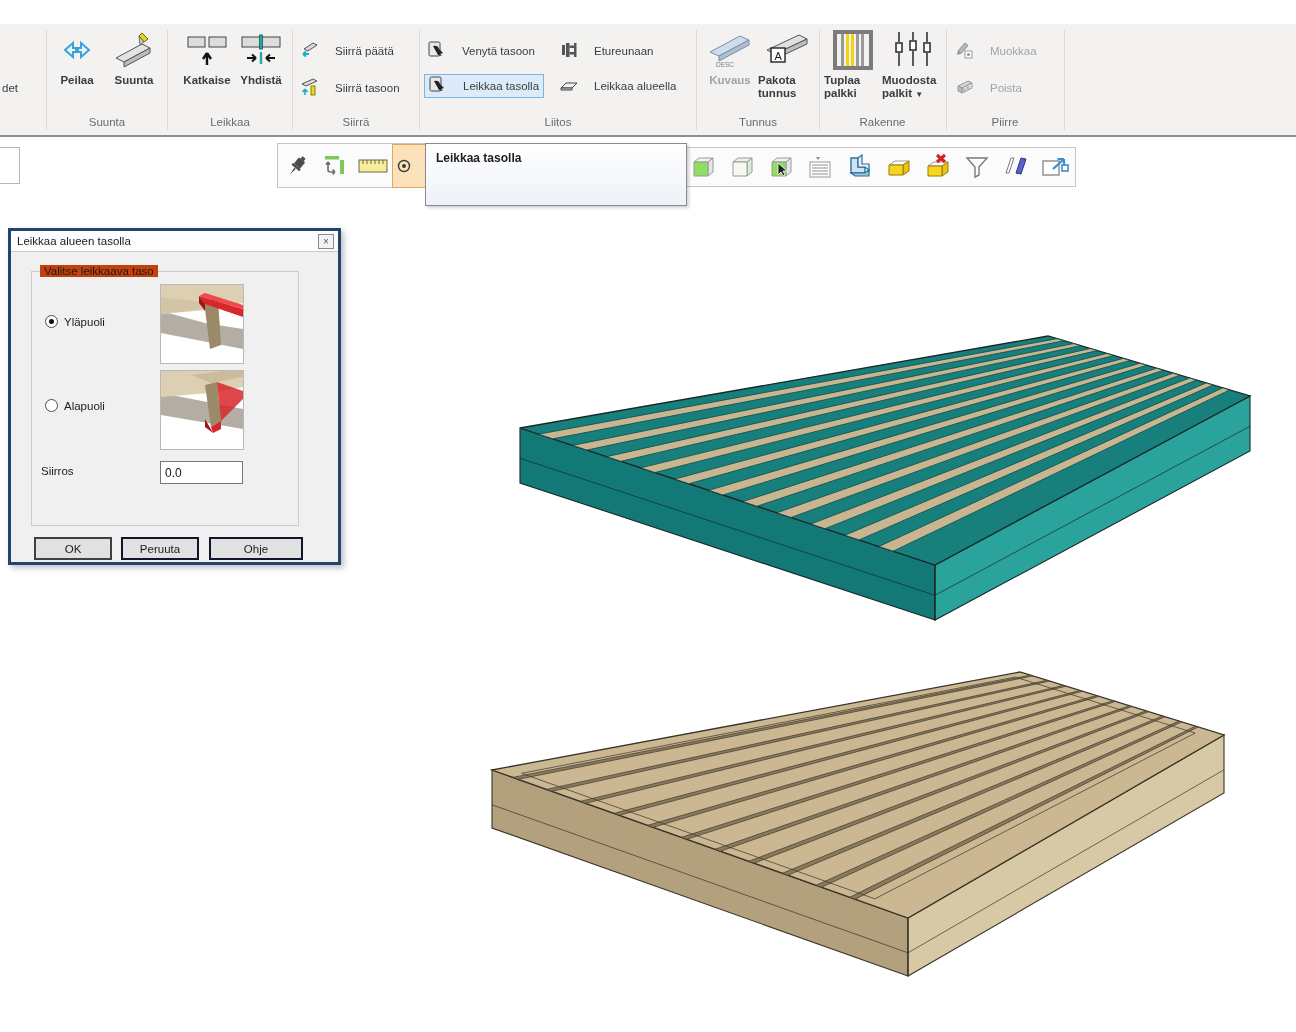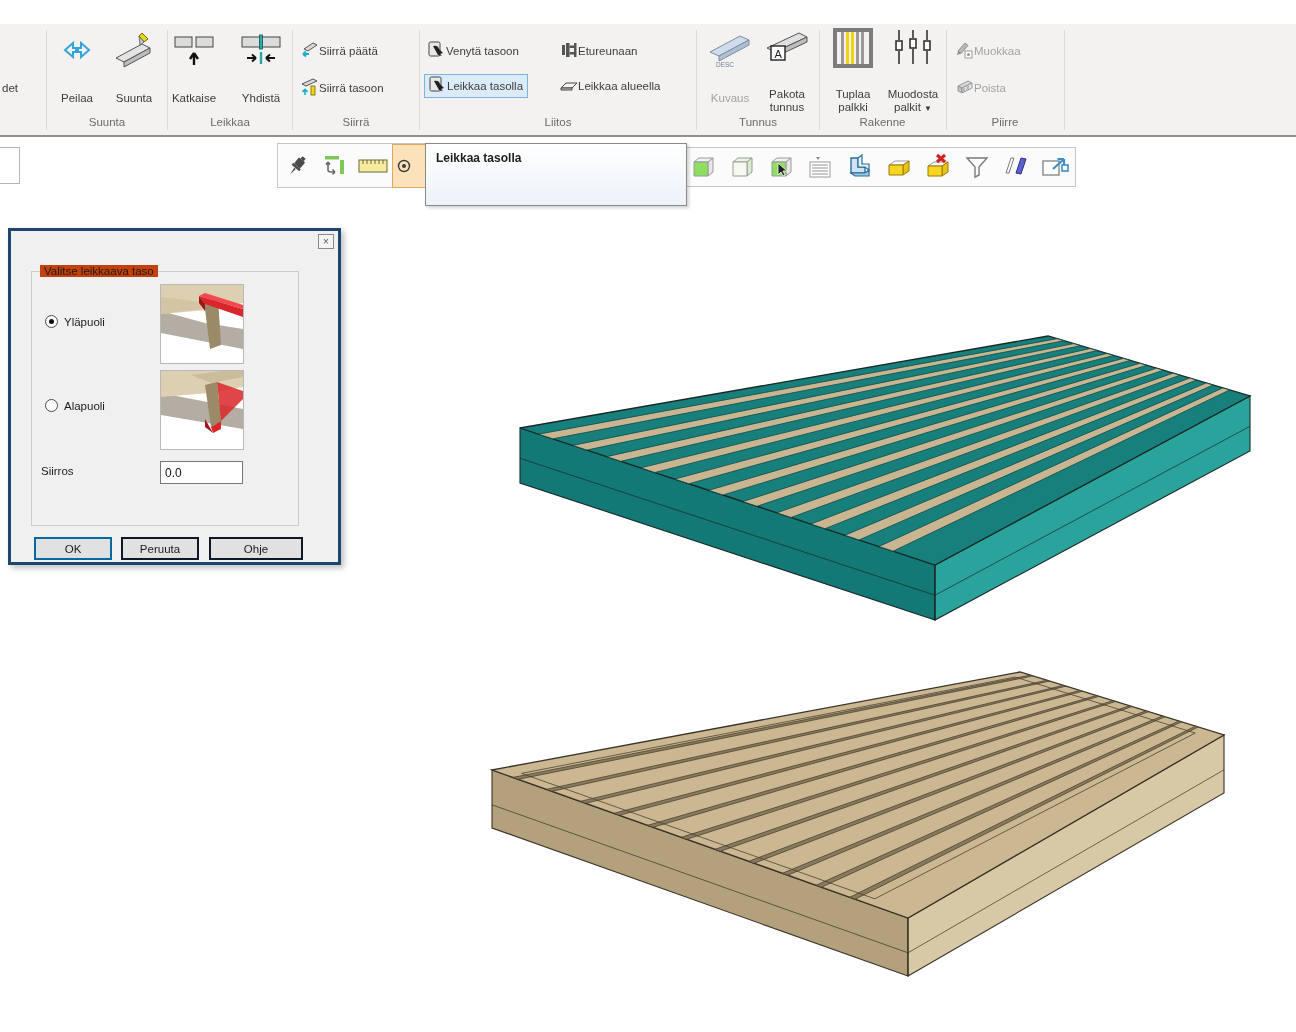--- a/index.html
+++ b/index.html
@@ -12,23 +12,23 @@
   .tab { position:absolute; top:0; height:21px; display:flex; align-items:center; justify-content:center;
          font-size:12.5px; color:#3f3f3f; }
   .tab.active { height:24px; background:#ffffff; border-left:2px solid #f3b0c0; border-right:2px solid #f3b0c0; z-index:3; color:#2b2b2b; }
 
   
   #ribbon { position:absolute; left:0; top:24px; width:1296px; height:113px; background:#f3f2f1; border-bottom:2px solid #8f8f8f; }
   .vsep { position:absolute; top:6px; width:1px; height:100px; background:#dcdad8; }
   .grouplabel { position:absolute; top:92px; font-size:11.5px; color:#6b6b6b; text-align:center; }
   .bigbtn { position:absolute; top:4px; height:86px; display:flex; flex-direction:column; align-items:center; font-size:11.5px; color:#3c3c3c; }
   .bigbtn .bicon { height:44px; display:flex; align-items:center; justify-content:center; }
-  .bigbtn .blabel { text-align:center; line-height:13px; margin-top:20px; }
+  .bigbtn .blabel { line-height:13px; margin-top:2px;font-weight:bold; }
   .bigbtn.disabled { color:#a3a3a3; }
-  .smallbtn { position:absolute; height:24px; display:flex; align-items:center; gap:0; font-size:11.5px; color:#3c3c3c; padding:0 4px; }
+  .smallbtn { position:absolute; height:24px; display:flex; align-items:center; gap:16px; font-size:11.5px; color:#3c3c3c; padding:0 4px; }
   .smallbtn.selected { background:#dcebf9; border:1px solid #7eb3e0; }
   .smallbtn.disabled { color:#a3a3a3; }
   .partialtxt { position:absolute; font-size:11.5px; color:#3c3c3c; }
 
   
   .minibar { position:absolute; background:#fbfbfb; border:1px solid #c6c6c6; display:flex; align-items:center; }
   .toolbtn { width:38px; height:38px; display:flex; align-items:center; justify-content:center; }
   .toolbtn.hovered { background:#fbe2ba; border:1px solid #e0a858; width:49px; height:44px; justify-content:flex-start; padding-left:4px; }
   #edge-box { position:absolute; left:0; top:147px; width:20px; height:37px; background:#ffffff; border:1px solid #b5b5b5; border-left:none; }
 
@@ -49,21 +49,21 @@
   .groupbox-label { position:absolute; left:8px; top:-7px; background:#c2410c; padding:0 4px; font-size:11.5px; color:#1b1b1b; }
   .radio { position:absolute; display:flex; align-items:center; gap:6px; font-size:11.5px; color:#1b1b1b; }
   .radio .circ { width:13px; height:13px; border-radius:50%; border:1px solid #4b4b4b; background:#fff; position:relative; }
   .radio .circ.on::after { content:""; position:absolute; left:3px; top:3px; width:5px; height:5px; border-radius:50%; background:#111; }
   .previmg { position:absolute; width:84px; height:80px; border:1px solid #b8b8b8; background:#fff; }
   #siirros-label { position:absolute; left:30px; top:234px; font-size:11.5px; color:#1b1b1b; }
   #siirros-input { position:absolute; left:149px; top:230px; width:83px; height:23px; background:#fff; border:1px solid #777777;
                    font-size:12px; color:#111; font-family:"Liberation Sans",sans-serif; padding-left:4px; }
   .dlgbtn { position:absolute; top:306px; width:78px; height:23px; background:#e1e1e1; border:2px solid #0f172a;
             font-size:11.5px; color:#1b1b1b; display:flex; align-items:center; justify-content:center; }
-  .dlgbtn.default { border:2px solid #0369a1; }
+  .dlgbtn.default { border:2px solid #404040; }
 
   #deck-svg { position:absolute; left:0; top:0; width:1296px; height:1032px; }
   svg text { font-family:"Liberation Sans",sans-serif; }
 </style>
 </head>
 <body>
 <div id="stage">
 
 <svg id="deck-svg" viewBox="0 0 1296 1032">
   <g id="deck-teal">
@@ -137,21 +137,21 @@
         <polygon points="4,28 30,14 38,18 12,32" fill="#e3e3e3" stroke="#555" stroke-width="1"></polygon>
         <polygon points="12,32 38,18 38,23 12,37" fill="#bdbdbd" stroke="#555" stroke-width="1"></polygon>
         <polygon points="30,3 36,9 32,12 27,6" fill="#e8d41c" stroke="#6b6b00" stroke-width="1"></polygon>
         <polygon points="27,6 32,12 28,15" fill="#c9c9c9" stroke="#555" stroke-width="0.8"></polygon>
           </svg>
     </span>
     <span class="blabel">Suunta</span>
   </div>
   <div class="grouplabel" style="left:50px;width:114px">Suunta</div>
 
-  <div class="bigbtn" style="left:164px;width:60px">
+  <div class="bigbtn" style="left:177px;width:60px">
     <span class="bicon">
       <svg width="44" height="38" viewBox="0 0 44 38">
         <rect x="3" y="6" width="17" height="10" fill="#dcdcdc" stroke="#444"></rect>
             <rect x="24" y="6" width="17" height="10" fill="#dcdcdc" stroke="#444"></rect>
         <path d="M22 34 V22 M22 22 L18 28 M22 22 L26 28" stroke="#111" stroke-width="2.4" fill="none"></path>
           </svg>
     </span>
     <span class="blabel">Katkaise</span>
   </div>
   <div class="bigbtn" style="left:232px;width:58px">
@@ -428,20 +428,21 @@
       <rect x="22" y="12" width="6" height="6" fill="#fff" stroke="#3e8ecb" stroke-width="1.6"></rect>
         </svg>
   </div>
 </div>
 
 <div id="tooltip">
   <div class="tt-title">Leikkaa tasolla</div>
 </div>
 
 <div id="dialog">
+  <div id="dlg-title">Leikkaa alueen tasolla</div>
   <div id="dlg-close">×</div>
 
   <div class="groupbox">
     <div class="groupbox-label">Valitse leikkaava taso</div>
   </div>
 
   <div class="radio" style="left:34px;top:84px">
     <span class="circ on"></span>
     <span>Yläpuoli</span>
   </div>

